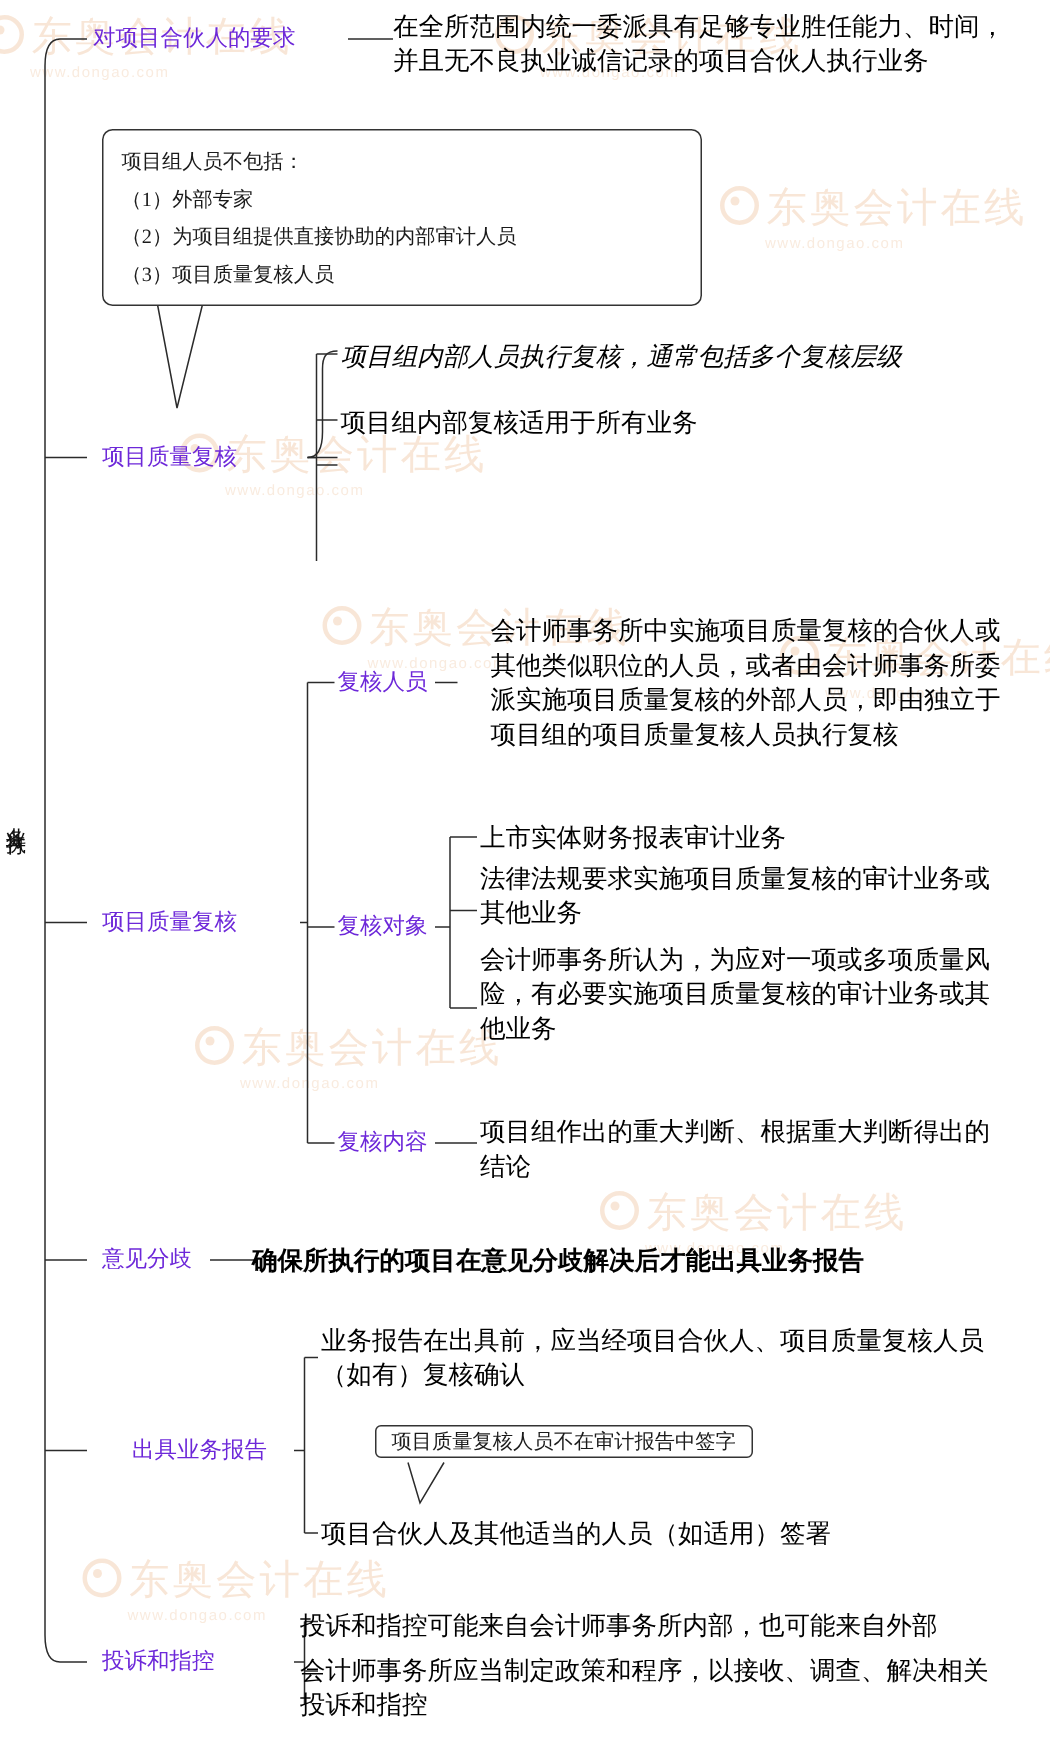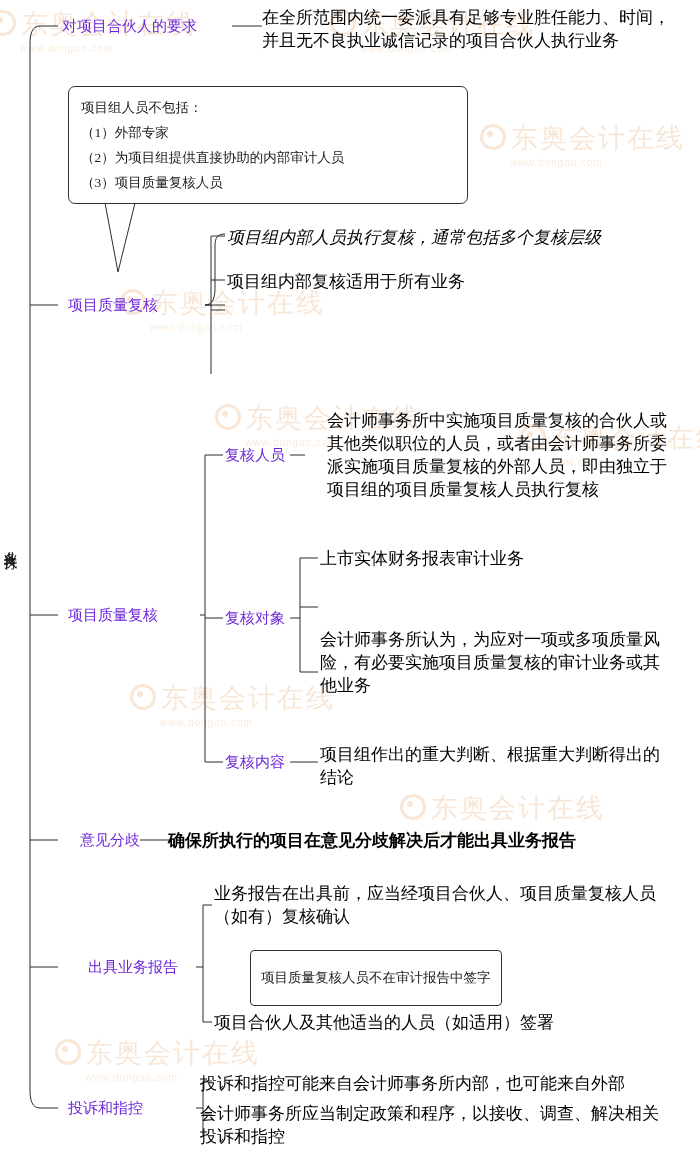--- a/index.html
+++ b/index.html
@@ -56,21 +56,21 @@
     padding:8px 12px;
     box-sizing:border-box;
   }
   .box2{
     position:absolute;
     border:1px solid #333;
     border-radius:4px;
     background:#fff;
     font-size:13.5px;
     line-height:20px;
-    padding:17px 10px;
+    padding:0 10px;
     box-sizing:border-box;
     white-space:nowrap;
   }
 </style>
 </head>
 <body>
 
 <div id="root">
 
   <div class="wm" style="left:-10px;top:6px;">
@@ -176,26 +176,27 @@
   <div class="para" style="left:227px;top:226px;width:448px;font-style:italic;">项目组内部人员执行复核，通常包括多个复核层级</div>
   <div class="para" style="left:227px;top:270px;width:448px;">项目组内部复核适用于所有业务</div>
 
   <div class="lbl" style="left:68px;top:604px;">项目质量复核</div>
 
   <div class="lbl" style="left:225px;top:444px;">复核人员</div>
   <div class="para" style="left:327px;top:409px;width:355px;">会计师事务所中实施项目质量复核的合伙人或其他类似职位的人员，或者由会计师事务所委派实施项目质量复核的外部人员，即由独立于项目组的项目质量复核人员执行复核</div>
 
   <div class="lbl" style="left:225px;top:607px;">复核对象</div>
   <div class="para" style="left:320px;top:547px;width:355px;">上市实体财务报表审计业务</div>
+  <div class="para" style="left:320px;top:574px;width:355px;">法律法规要求实施项目质量复核的审计业务或其他业务</div>
   <div class="para" style="left:320px;top:628px;width:355px;">会计师事务所认为，为应对一项或多项质量风险，有必要实施项目质量复核的审计业务或其他业务</div>
 
   <div class="lbl" style="left:225px;top:751px;">复核内容</div>
   <div class="para" style="left:320px;top:743px;width:355px;">项目组作出的重大判断、根据重大判断得出的结论</div>
 
-  <div class="lbl" style="left:80px;top:829px;">意见分歧</div>
+  <div class="lbl" style="left:68px;top:829px;">意见分歧</div>
   <div class="para" style="left:168px;top:829px;width:460px;font-weight:bold;">确保所执行的项目在意见分歧解决后才能出具业务报告</div>
 
   <div class="lbl" style="left:88px;top:956px;">出具业务报告</div>
   <div class="para" style="left:214px;top:882px;width:450px;">业务报告在出具前，应当经项目合伙人、项目质量复核人员（如有）复核确认</div>
   <div class="box2" style="left:250px;top:950px;">
     <span>项目质量复核人员不在审计报告中签字</span>
   </div>
   <div class="para" style="left:214px;top:1011px;width:450px;">项目合伙人及其他适当的人员（如适用）签署</div>
 
   <div class="lbl" style="left:68px;top:1097px;">投诉和指控</div>

